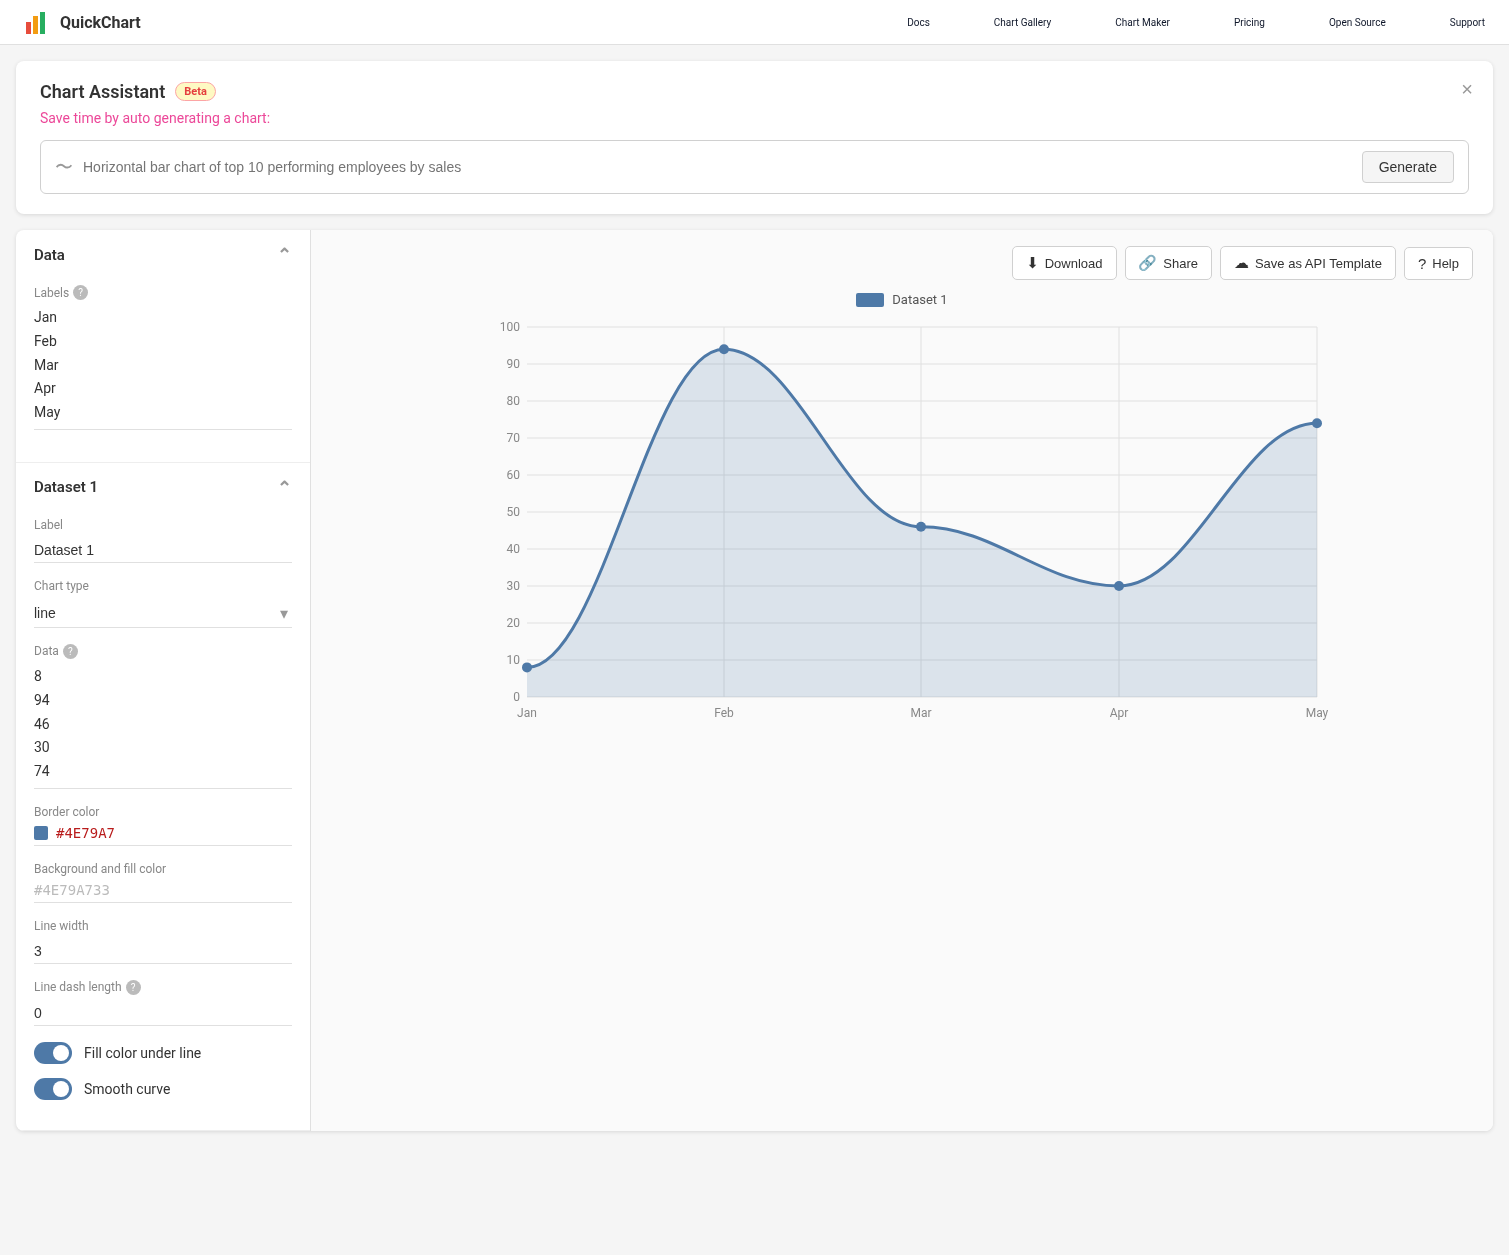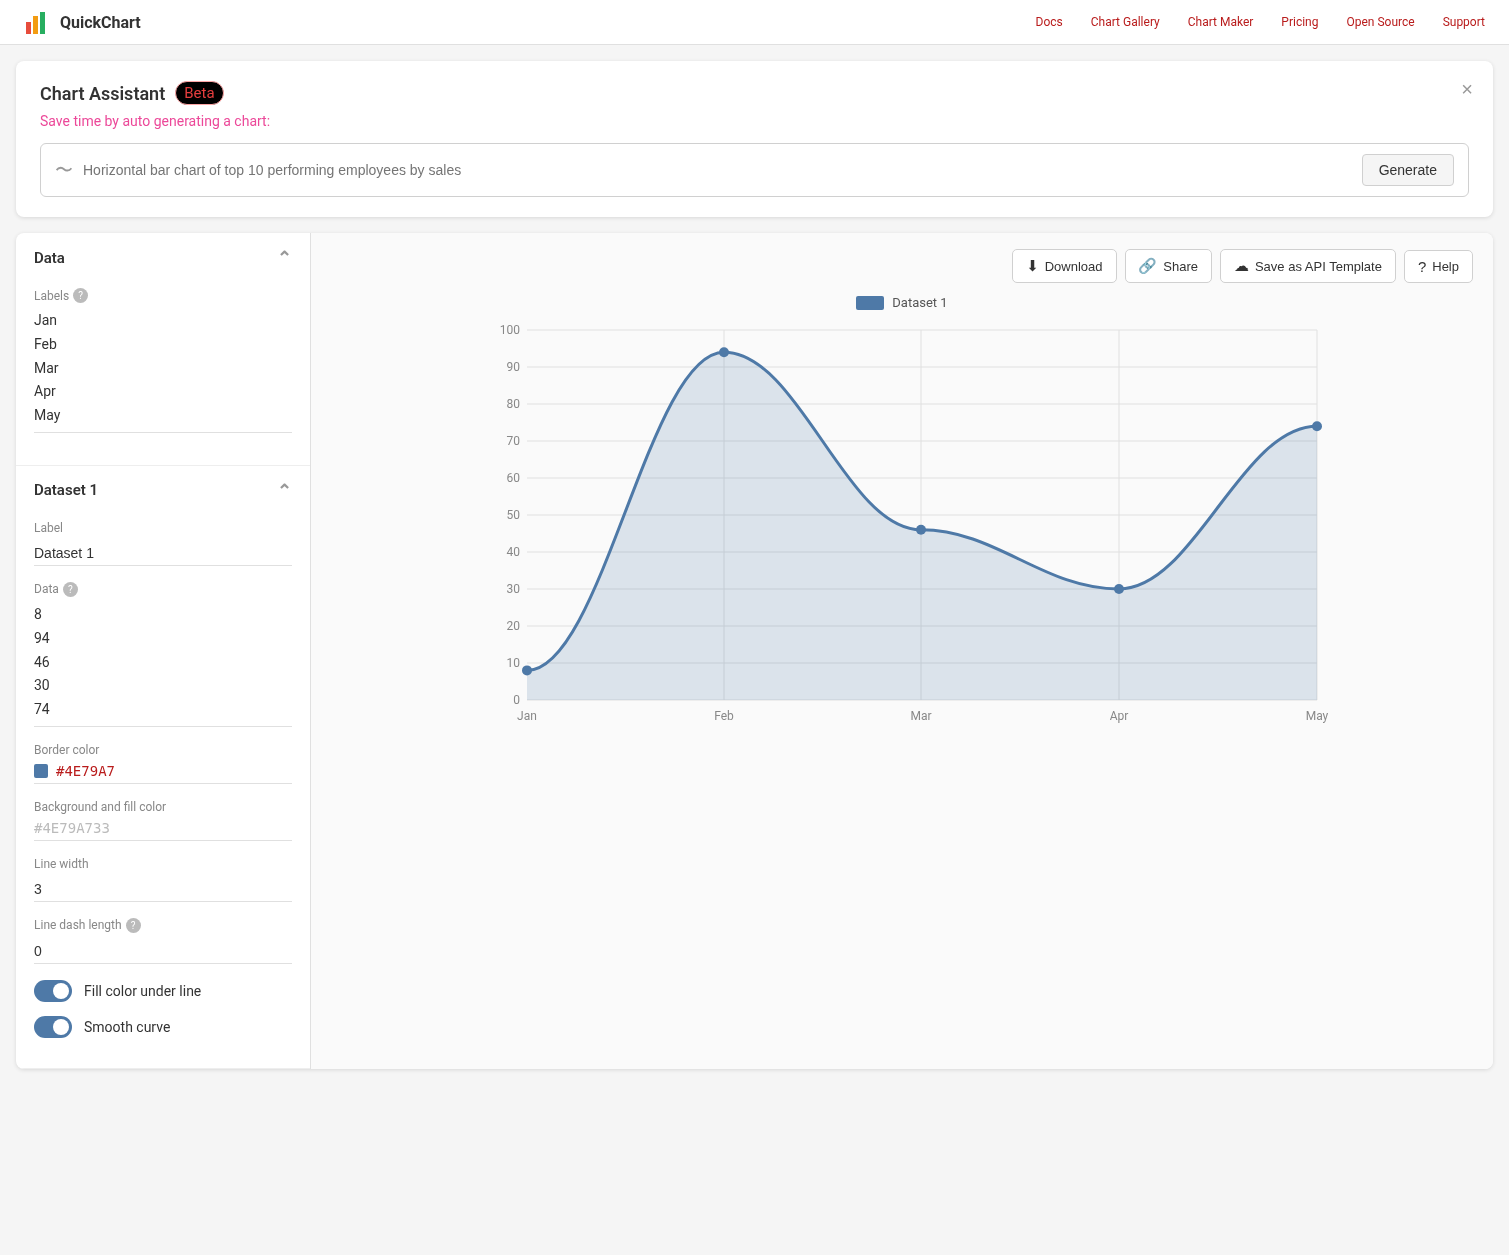--- a/index.html
+++ b/index.html
@@ -3,27 +3,27 @@
   <meta charset="utf-8">
   <style>
     * { box-sizing: border-box; margin: 0; padding: 0; }
     body { font-family: -apple-system, BlinkMacSystemFont, 'Segoe UI', Roboto, sans-serif; background: #f5f5f5; color: #333; font-size: 14px; }
 
     
     .nav { background: #fff; border-bottom: 1px solid #e0e0e0; display: flex; align-items: center; padding: 0 24px; height: 45px; }
     .nav-logo { display: flex; align-items: center; gap: 8px; font-weight: 700; font-size: 16px; color: #333; margin-right: auto; }
     .nav-logo-icon { width: 28px; height: 28px; }
     .nav-links { display: flex; gap: 28px; }
-    .nav-link { color: #b91c1c; text-decoration: none; font-size: 12px; cursor: pointer; }
+    .nav-link { color: #0f172a; text-decoration: none; font-size: 10px; cursor: pointer; margin-left: 36px; }
 
     
     .main-card { background: #fff; margin: 16px; border-radius: 8px; box-shadow: 0 1px 4px rgba(0,0,0,0.12); padding: 20px 24px; position: relative; }
     .card-header { display: flex; align-items: center; gap: 10px; margin-bottom: 8px; }
     .card-title { font-size: 18px; font-weight: 600; }
-    .beta-badge { background: #000000; color: #e53e3e; font-size: 15px; font-weight: 400; padding: 2px 8px; border-radius: 12px; border: 1px solid #fca5a5; }
+    .beta-badge { background: #fef9c3; color: #e53e3e; font-size: 11px; font-weight: 700; padding: 2px 8px; border-radius: 12px; border: 1px solid #fca5a5; }
     .card-subtitle { color: #ec4899; font-size: 14px; margin-bottom: 14px; }
     .close-btn { position: absolute; top: 18px; right: 20px; background: none; border: none; cursor: pointer; font-size: 20px; color: #999; line-height: 1; }
 
     
     .prompt-bar { display: flex; align-items: center; border: 1px solid #d0d0d0; border-radius: 6px; padding: 10px 14px; gap: 10px; background: #fff; }
     .prompt-icon { color: #999; font-size: 18px; }
     .prompt-input { flex: 1; border: none; outline: none; font-size: 14px; color: #333; background: transparent; }
     .generate-btn { background: #f5f5f5; border: 1px solid #d0d0d0; border-radius: 4px; padding: 7px 16px; font-size: 14px; cursor: pointer; color: #333; white-space: nowrap; }
 
     
@@ -142,20 +142,35 @@
       </div>
       <div class="section-body">
 
         <div class="field-group">
           <div class="field-label">
             <span>Label</span>
           </div>
           <input class="field-input" type="text" value="Dataset 1" style="">
         </div>
 
+        <div class="field-group">
+          <div class="field-label">
+            <span>Chart type</span>
+          </div>
+          <div class="select-wrapper">
+            <select>
+              <option value="line">line</option>
+              <option value="bar">bar</option>
+              <option value="radar">radar</option>
+              <option value="doughnut">doughnut</option>
+              <option value="pie">pie</option>
+            </select>
+            <span class="select-arrow">▾</span>
+          </div>
+        </div>
 
         <div class="field-group">
           <div class="field-label">
             <span>Data</span>
             <span class="help-icon">?</span>
           </div>
           <div class="field-value">8
 94
 46
 30

